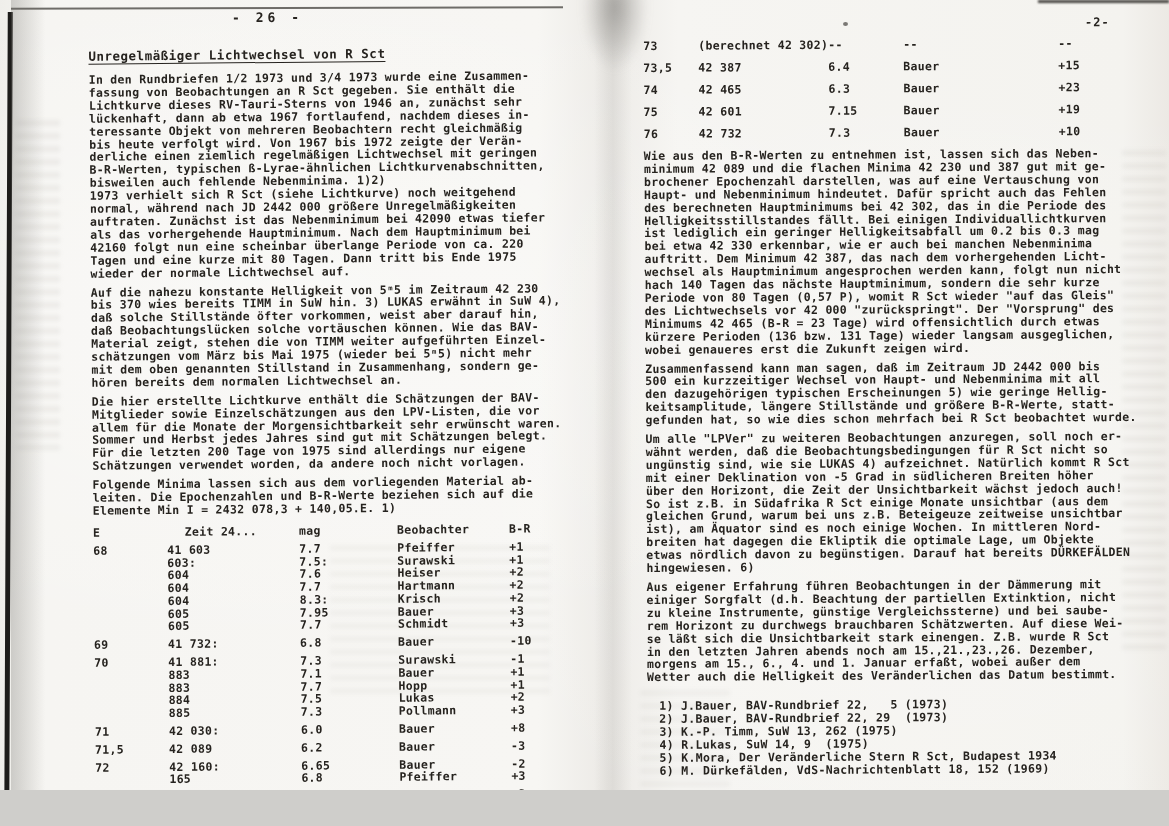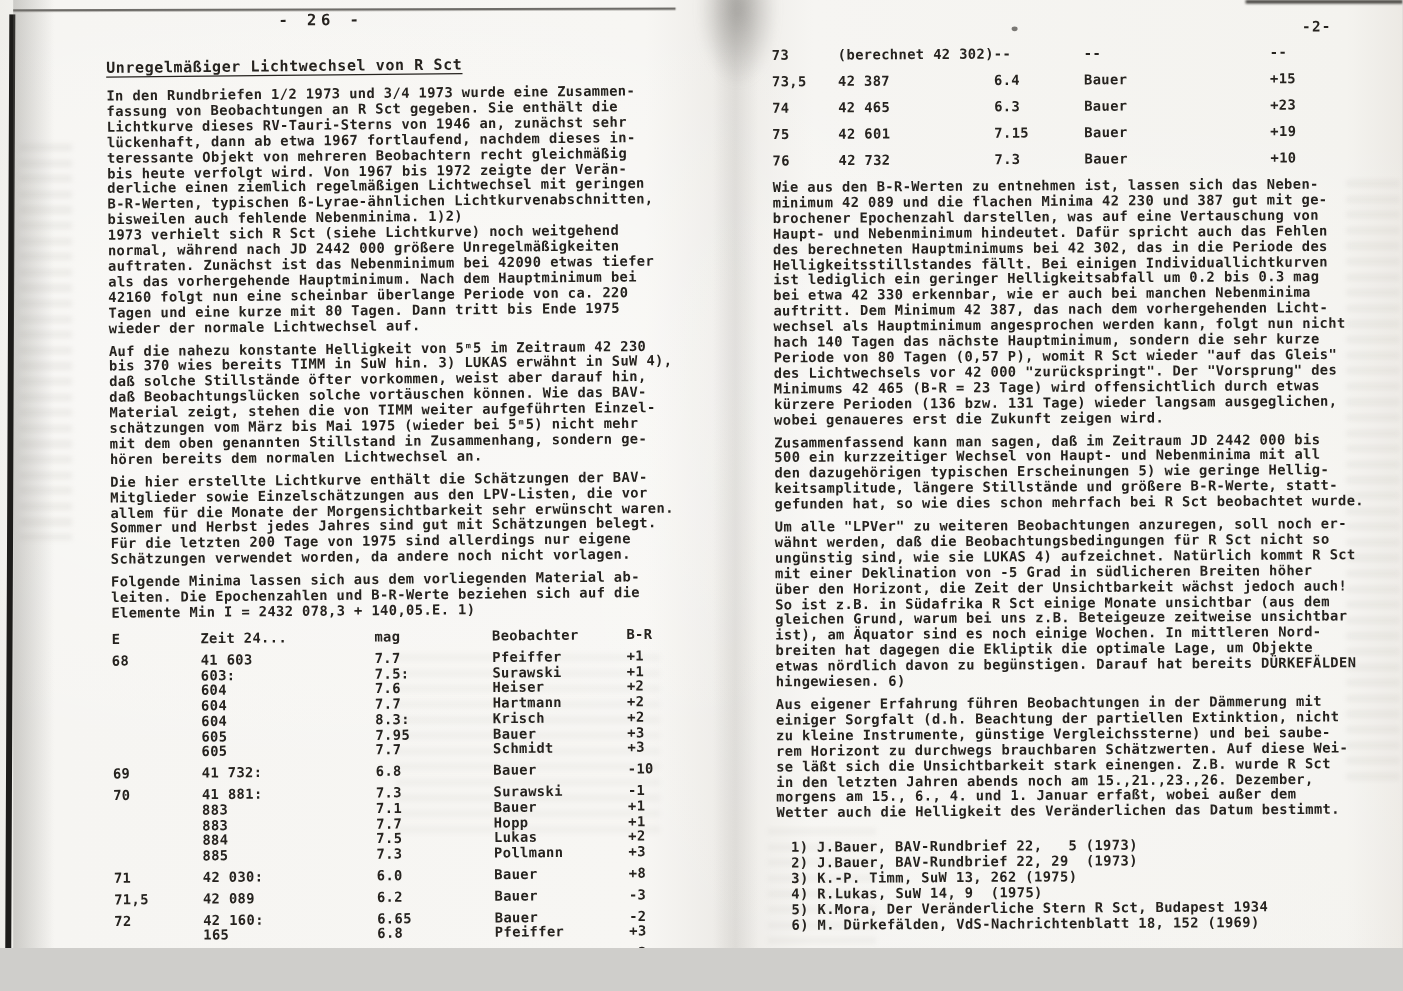--- a/index.html
+++ b/index.html
@@ -36,21 +36,21 @@
   .para{margin:0 0 6px 28px;font-size:11.5px;line-height:12.9px;white-space:pre;}
   .page-r .para{margin-left:10px;}
 
   
   .ltable{margin:9px 0 0 28px;font-size:11.5px;line-height:12.8px;}
   .trow{display:flex;white-space:pre;}
   .trow.gap{margin-top:5px;}
   .lhead{margin-bottom:5px;}
   .ce{width:74px;}
   .cz{width:90px;text-align:left;}
-  .cm{margin-left:55px;width:72px;}
+  .cm{margin-left:42px;width:72px;}
   .cb{width:112px;margin-left:26px;}
   .cr{width:56px;}
 
   
   .rtable{margin:8px 0 8px 10px;font-size:11.5px;line-height:13px;}
   .rtable .trow{margin-bottom:9px;}
   .re{width:55px;}
   .rz{width:130px;}
   .rm{width:75px;}
   .rb{width:155px;}
@@ -110,21 +110,21 @@
 Mitglieder sowie Einzelschätzungen aus den LPV-Listen, die vor
 allem für die Monate der Morgensichtbarkeit sehr erwünscht waren.
 Sommer und Herbst jedes Jahres sind gut mit Schätzungen belegt.
 Für die letzten 200 Tage von 1975 sind allerdings nur eigene
 Schätzungen verwendet worden, da andere noch nicht vorlagen.</div>
     <div class="para">Folgende Minima lassen sich aus dem vorliegenden Material ab-
 leiten. Die Epochenzahlen und B-R-Werte beziehen sich auf die
 Elemente Min I = 2432 078,3 + 140,05.E. 1)</div>
 
     <div class="ltable">
-      <div class="trow lhead"><span class="ce">E</span><span class="cz" style="text-align:left">Zeit 24...</span><span class="cm">mag</span><span class="cb">Beobachter</span><span class="cr">B-R</span></div>
+      <div class="trow lhead"><span class="ce">E</span><span class="cz" style="text-align:right">Zeit 24...</span><span class="cm">mag</span><span class="cb">Beobachter</span><span class="cr">B-R</span></div>
 
       <div class="trow"><span class="ce">68</span><span class="cz">41 603</span><span class="cm">7.7</span><span class="cb">Pfeiffer</span><span class="cr">+1</span></div>
       <div class="trow"><span class="ce"></span><span class="cz">603:</span><span class="cm">7.5:</span><span class="cb">Surawski</span><span class="cr">+1</span></div>
       <div class="trow"><span class="ce"></span><span class="cz">604</span><span class="cm">7.6</span><span class="cb">Heiser</span><span class="cr">+2</span></div>
       <div class="trow"><span class="ce"></span><span class="cz">604</span><span class="cm">7.7</span><span class="cb">Hartmann</span><span class="cr">+2</span></div>
       <div class="trow"><span class="ce"></span><span class="cz">604</span><span class="cm">8.3:</span><span class="cb">Krisch</span><span class="cr">+2</span></div>
       <div class="trow"><span class="ce"></span><span class="cz">605</span><span class="cm">7.95</span><span class="cb">Bauer</span><span class="cr">+3</span></div>
       <div class="trow"><span class="ce"></span><span class="cz">605</span><span class="cm">7.7</span><span class="cb">Schmidt</span><span class="cr">+3</span></div>
       <div class="trow gap"><span class="ce">69</span><span class="cz">41 732:</span><span class="cm">6.8</span><span class="cb">Bauer</span><span class="cr">-10</span></div>
       <div class="trow gap"><span class="ce">70</span><span class="cz">41 881:</span><span class="cm">7.3</span><span class="cb">Surawski</span><span class="cr">-1</span></div>

